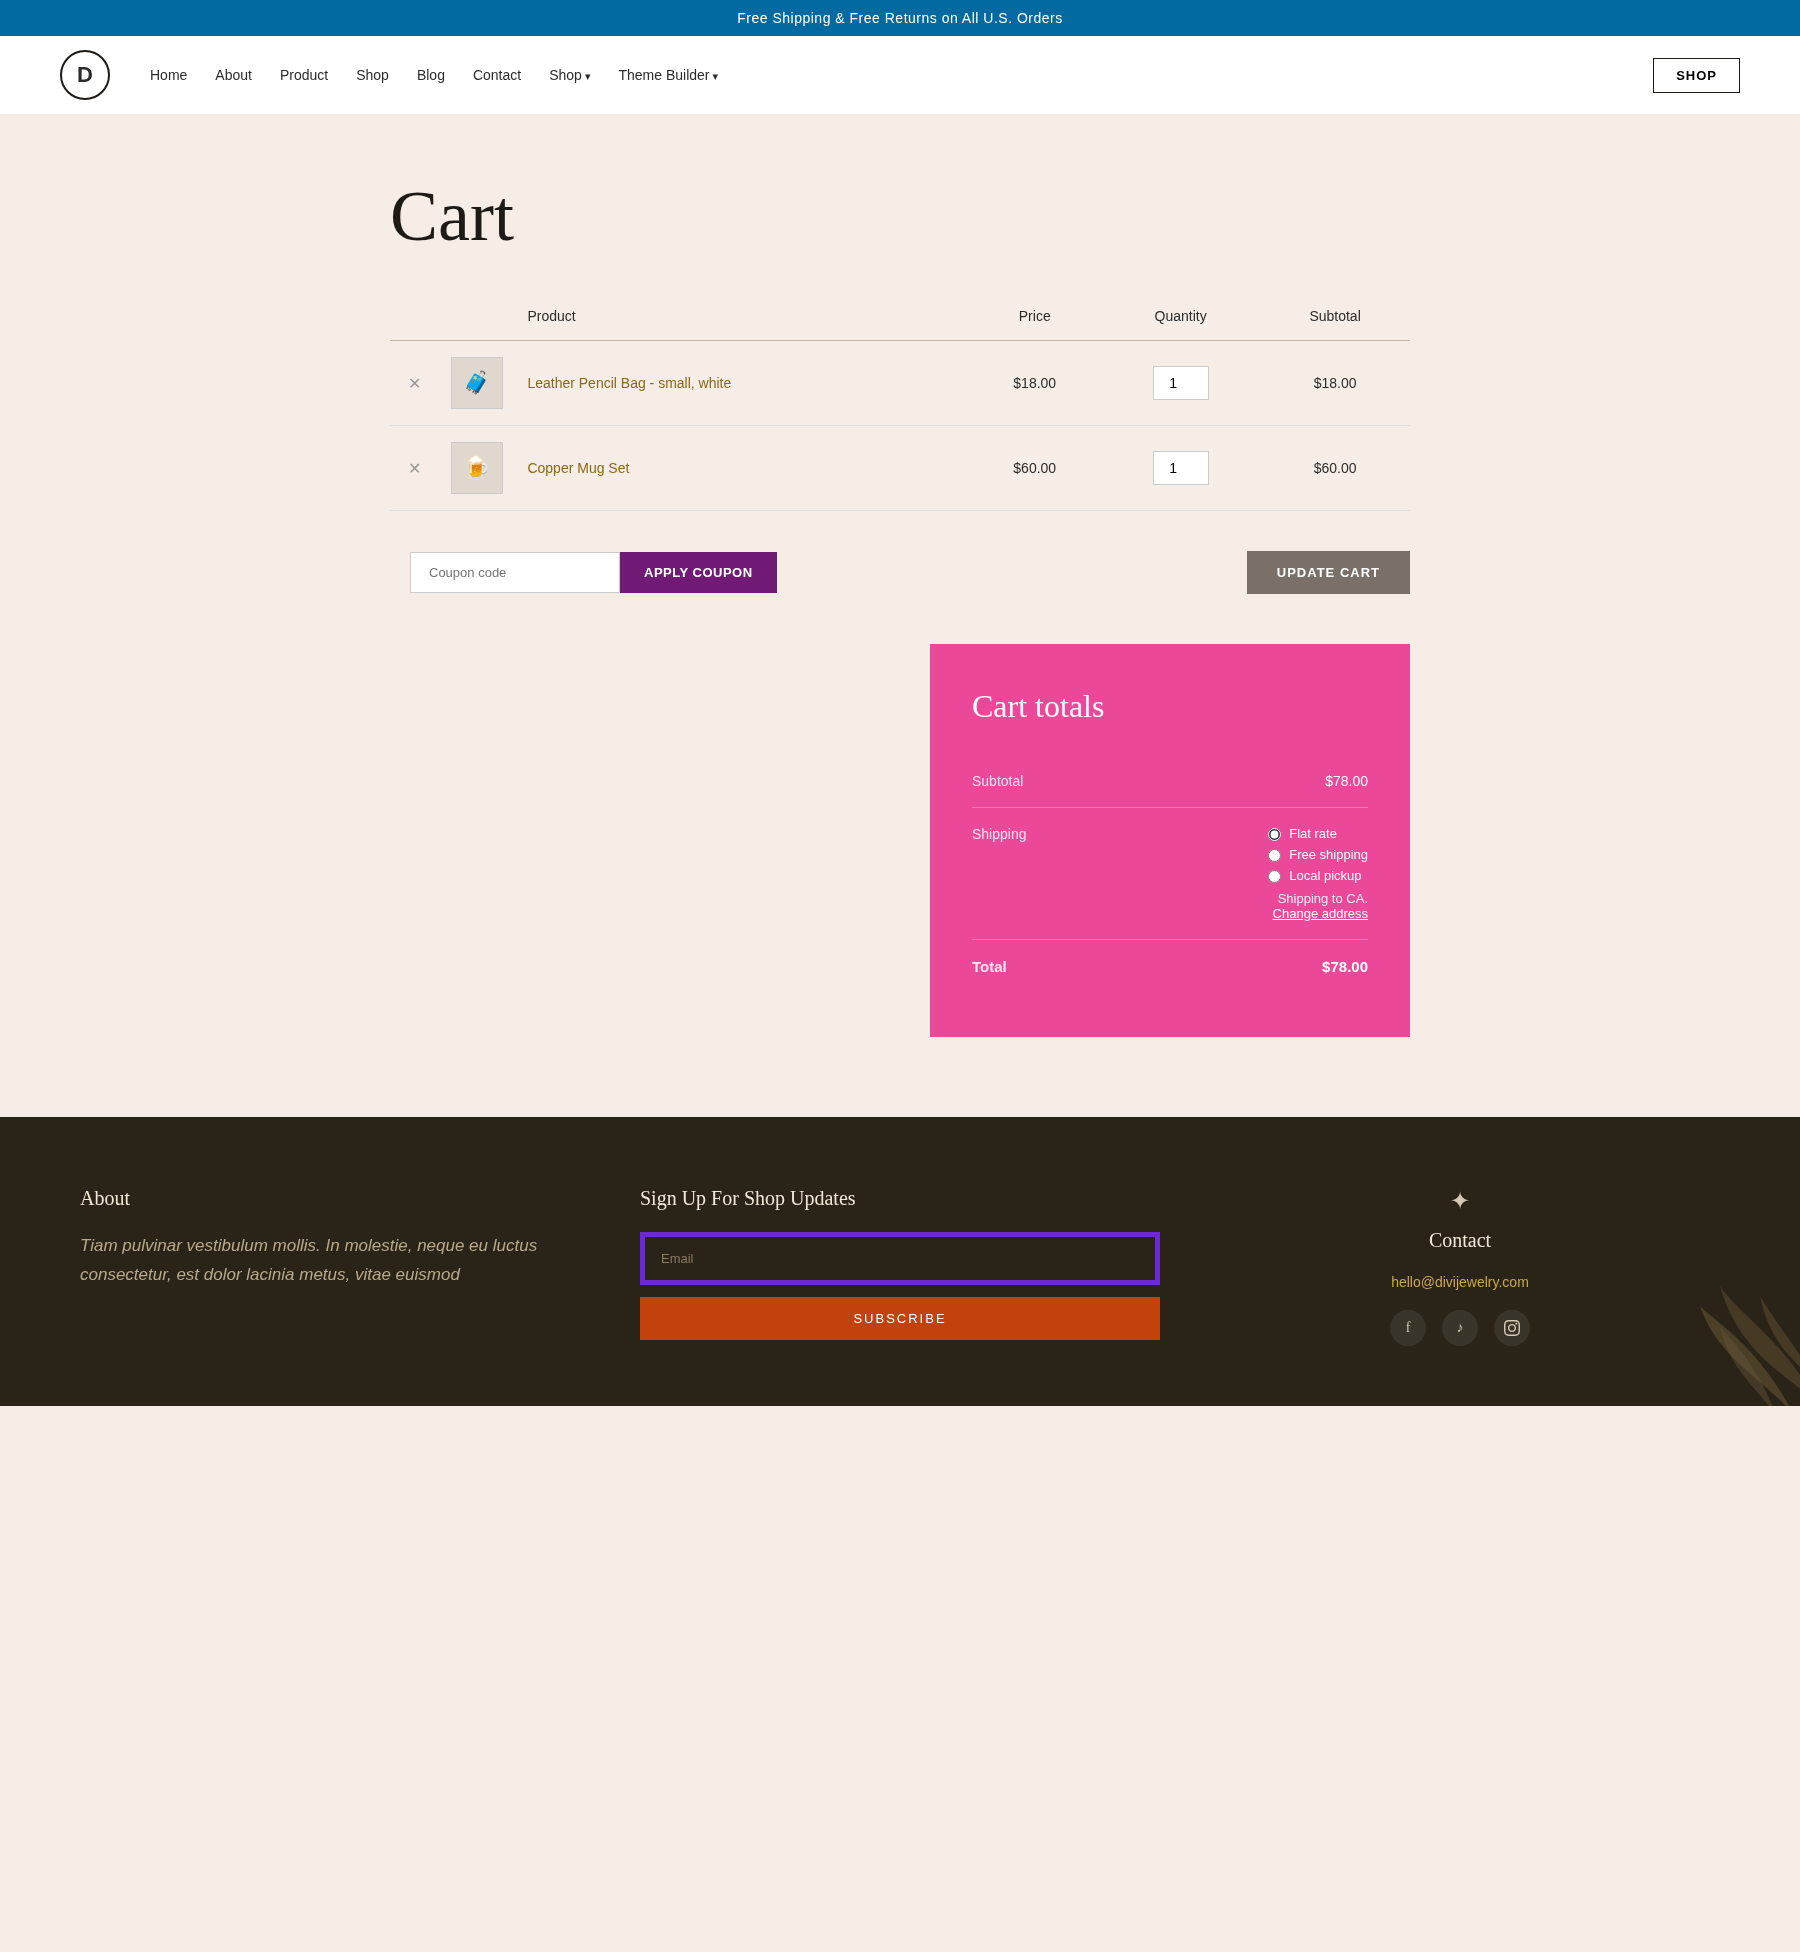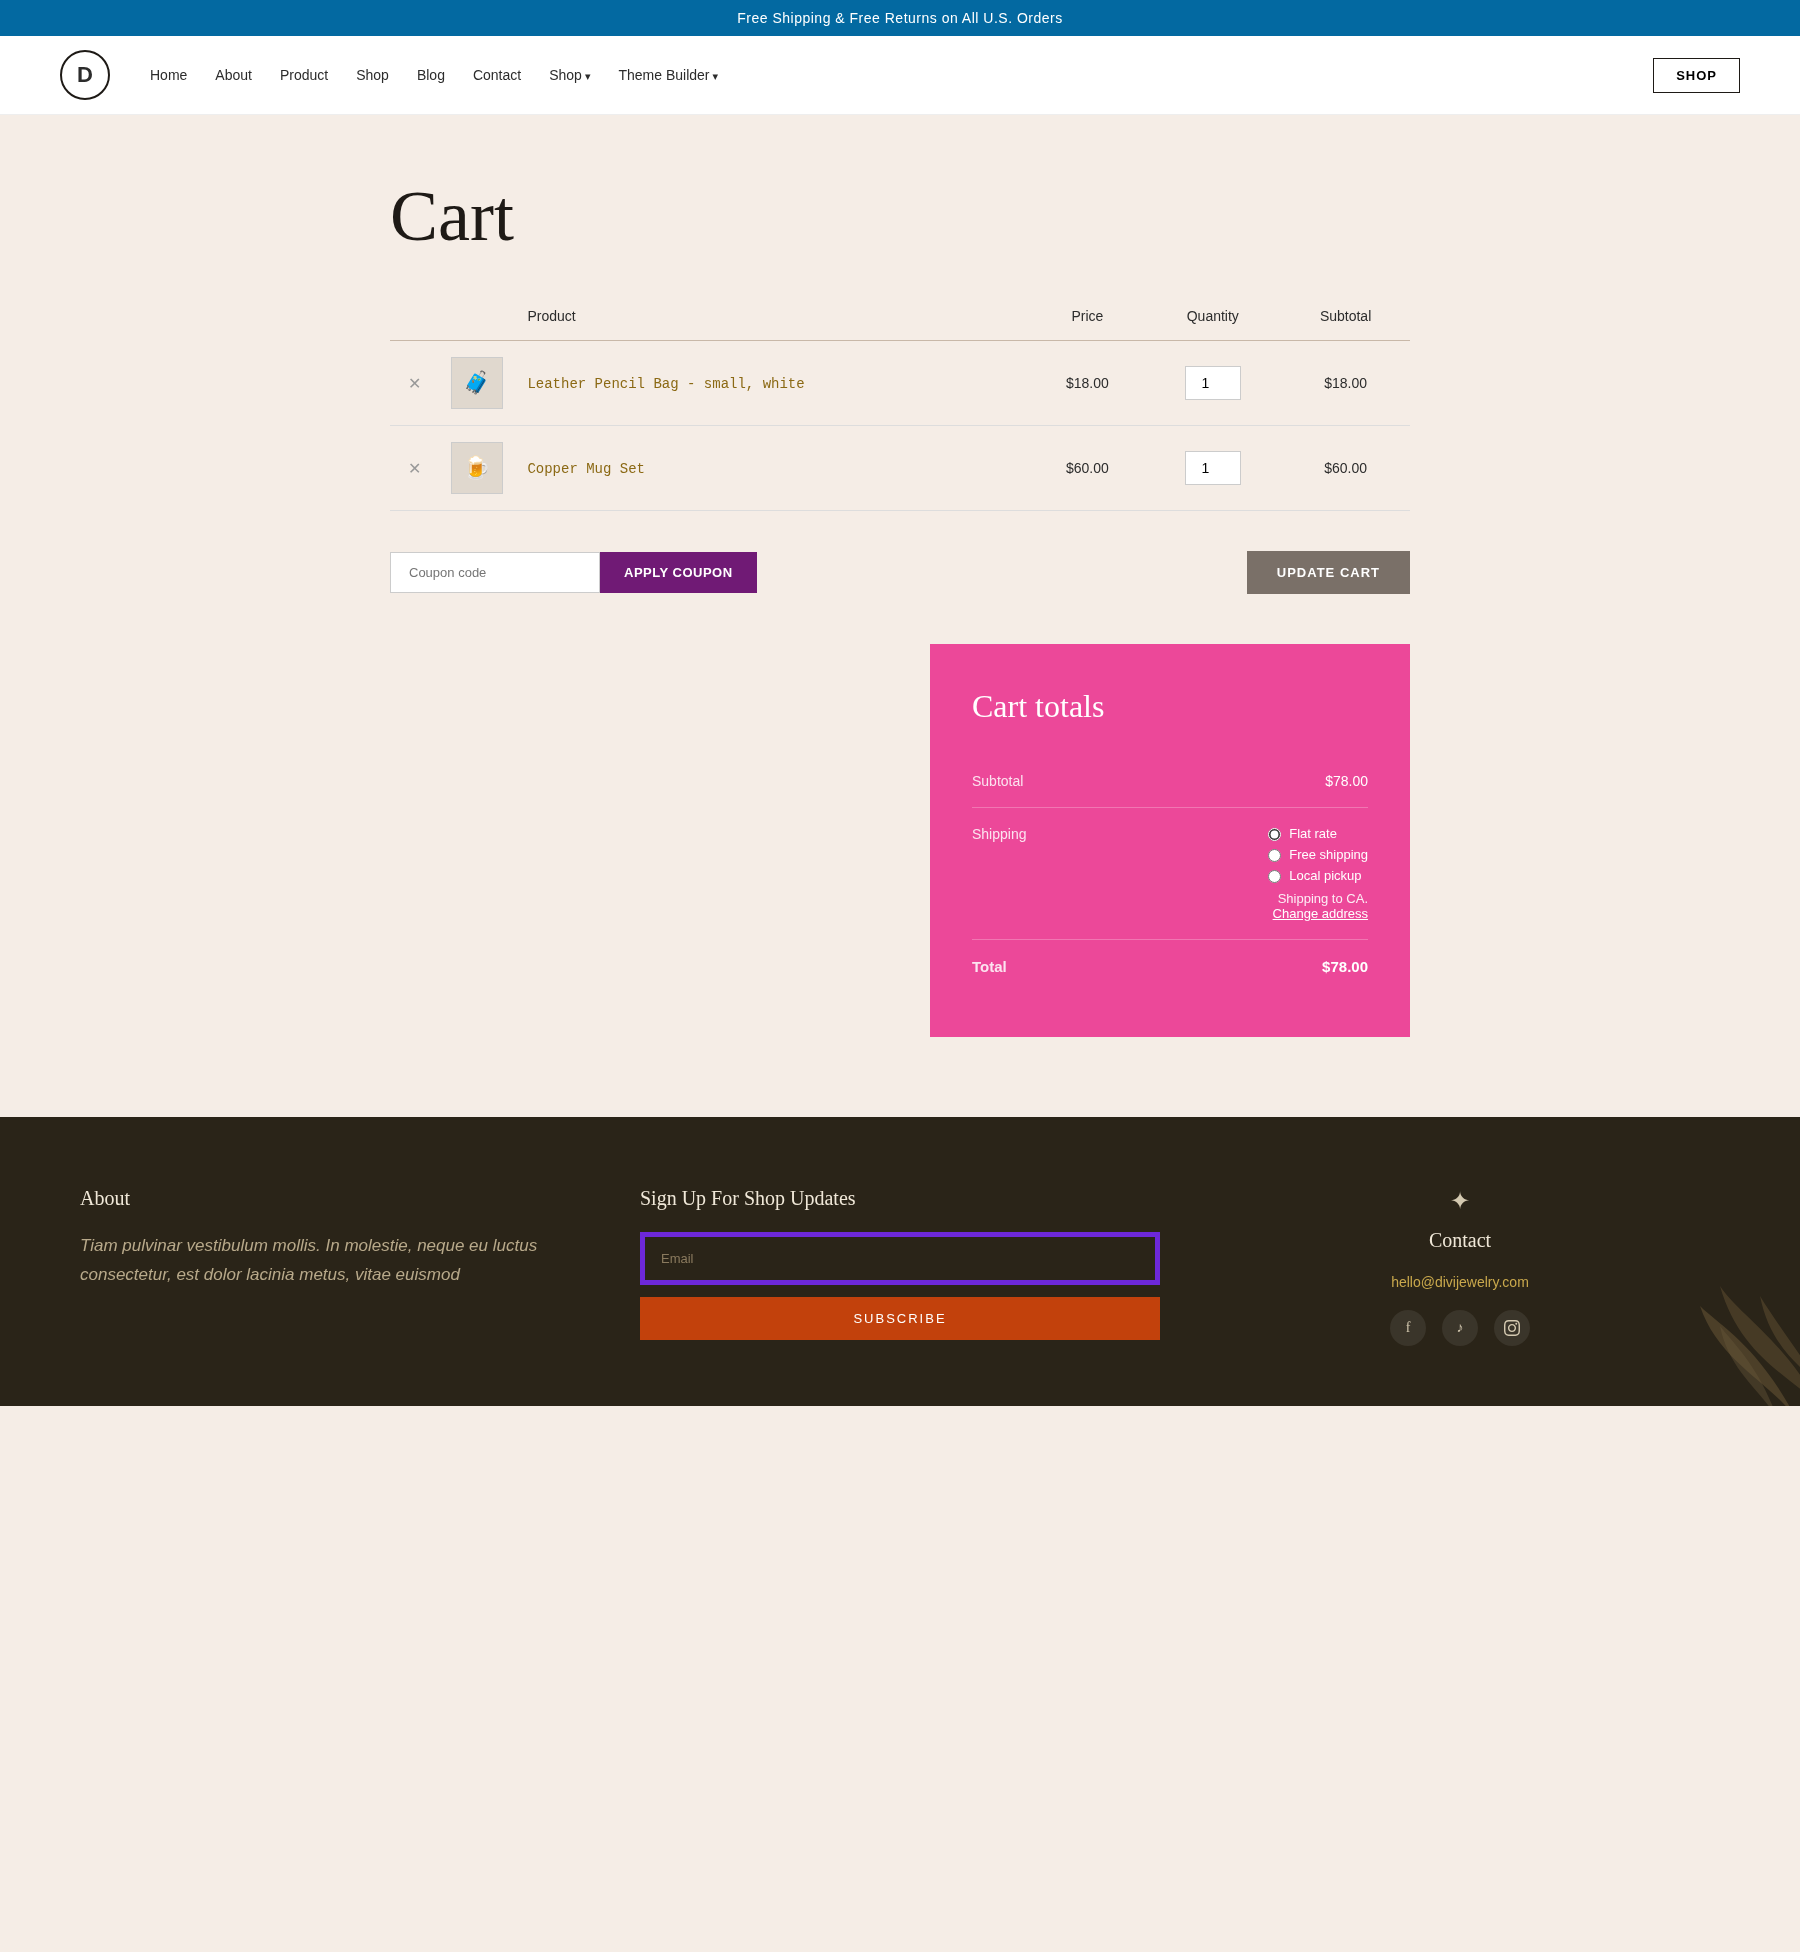--- a/index.html
+++ b/index.html
@@ -95,39 +95,40 @@
       font-size: 16px; cursor: pointer;
       color: #999; padding: 0 6px;
     }
     .product-thumb {
       width: 52px; height: 52px;
       background: #e0d8ce;
       border: 1px solid #ccc;
       display: flex; align-items: center; justify-content: center;
       font-size: 22px;
     }
-    .product-name { color: #8b6914; font-family: Liberation Mono, monospace; font-size: 14px; text-align: right; }
+    .product-name { color: #8b6914; font-family: Liberation Sans, sans-serif; font-size: 14px; text-align: right; }
     .price-cell, .subtotal-cell { text-align: center; font-family: Arial, sans-serif; font-size: 14px; }
     .qty-input {
       width: 56px; padding: 8px 10px;
       border: 1px solid #ccc;
       text-align: center;
       font-size: 14px;
       background: #fff;
     }
     .qty-cell { text-align: center; }
 
     
     .cart-actions {
       display: flex;
       justify-content: space-between;
       align-items: center;
       padding: 20px 0;
       flex-wrap: wrap;
       gap: 12px;
+      margin-left: 20px;
     }
     .coupon-area { display: flex; gap: 0; }
     .coupon-input {
       border: 1px solid #ccc;
       padding: 12px 18px;
       font-family: Arial, sans-serif;
       font-size: 13px;
       color: #999;
       background: #fff;
       width: 210px;

